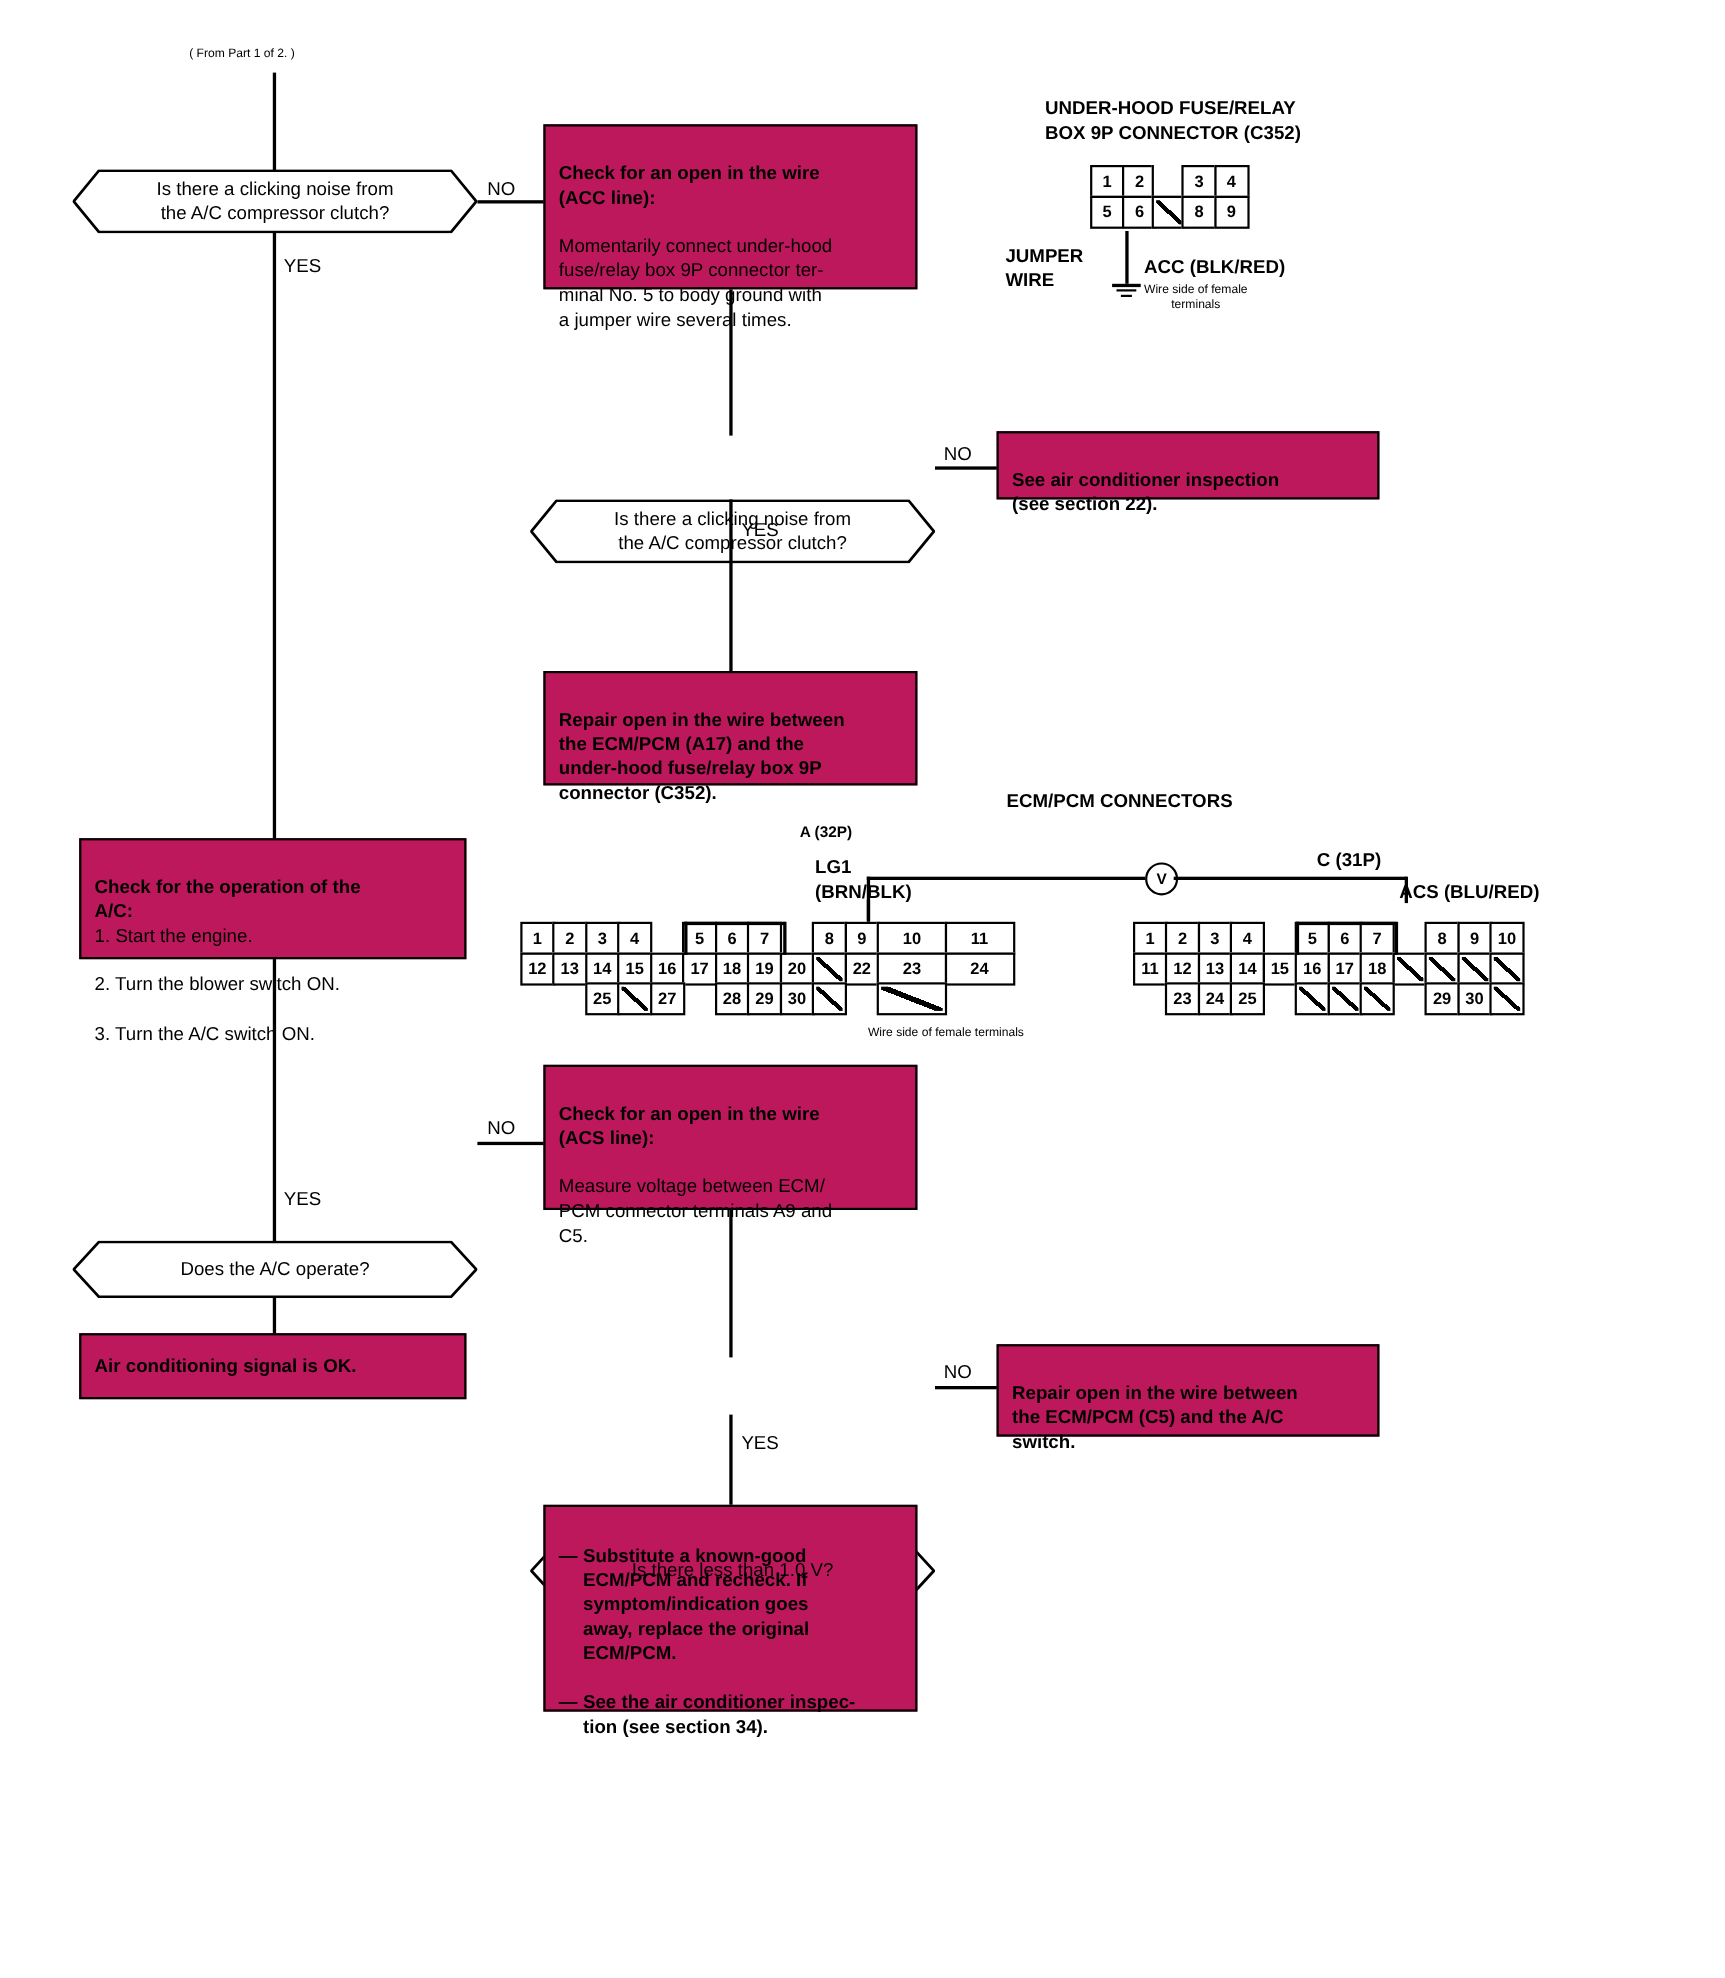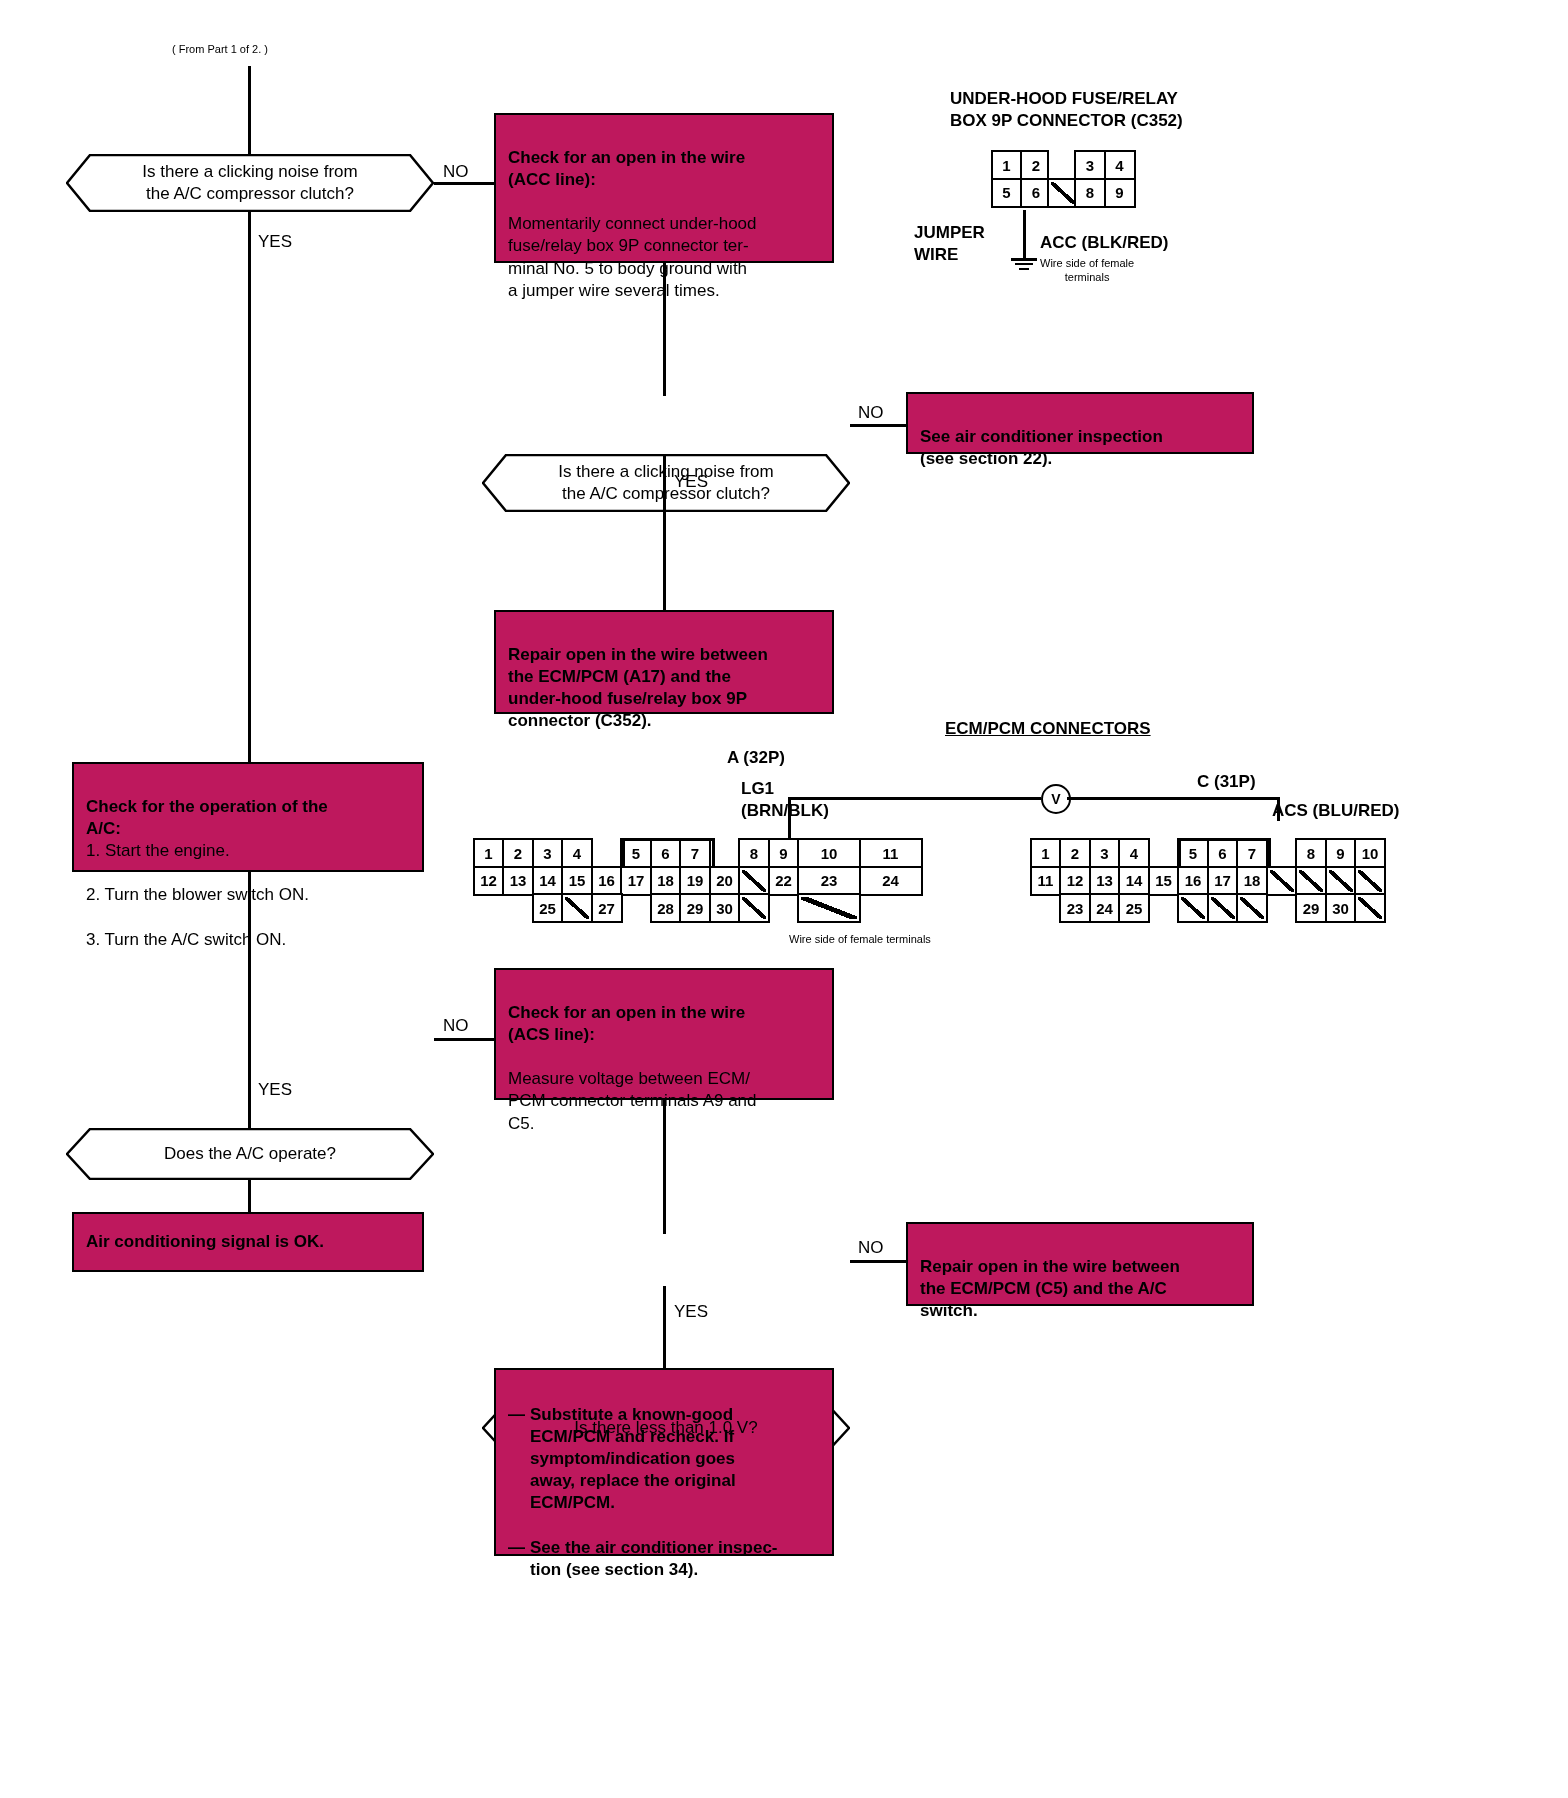--- a/index.html
+++ b/index.html
@@ -144,22 +144,22 @@
 
 <div class="abs vline" style="left:663px;top:454px;height:156px;"></div>
 
 <div class="abs pbox bx" style="left:494px;top:610px;width:340px;height:104px;">
   <span>Repair open in the wire between
 the ECM/PCM (A17) and the
 under-hood fuse/relay box 9P
 connector (C352).</span>
 </div>
 
-<div class="abs hdr" style="left:945px;top:718px;text-decoration:underline;">ECM/PCM CONNECTORS</div>
-<div class="abs capt" style="left:727px;top:748px;font-size:17px;">A (32P)</div>
+<div class="abs hdr" style="left:915px;top:718px;">ECM/PCM CONNECTORS</div>
+<div class="abs capt" style="left:727px;top:748px;font-size:14px;">A (32P)</div>
 <div class="abs capt" style="left:1197px;top:772px;font-size:17px;">C (31P)</div>
 <div class="abs hdr" style="left:741px;top:778px;">LG1
 (BRN/BLK)</div>
 <div class="abs hdr" style="left:1272px;top:800px;">ACS (BLU/RED)</div>
 
 <div class="abs meter" style="left:1041px;top:784px;">V</div>
 
 <div class="abs hline" style="left:788px;top:797px;width:253px;"></div>
 <div class="abs vline" style="left:788px;top:797px;height:40px;"></div>
 <div class="abs hline" style="left:1067px;top:797px;width:212px;"></div>

